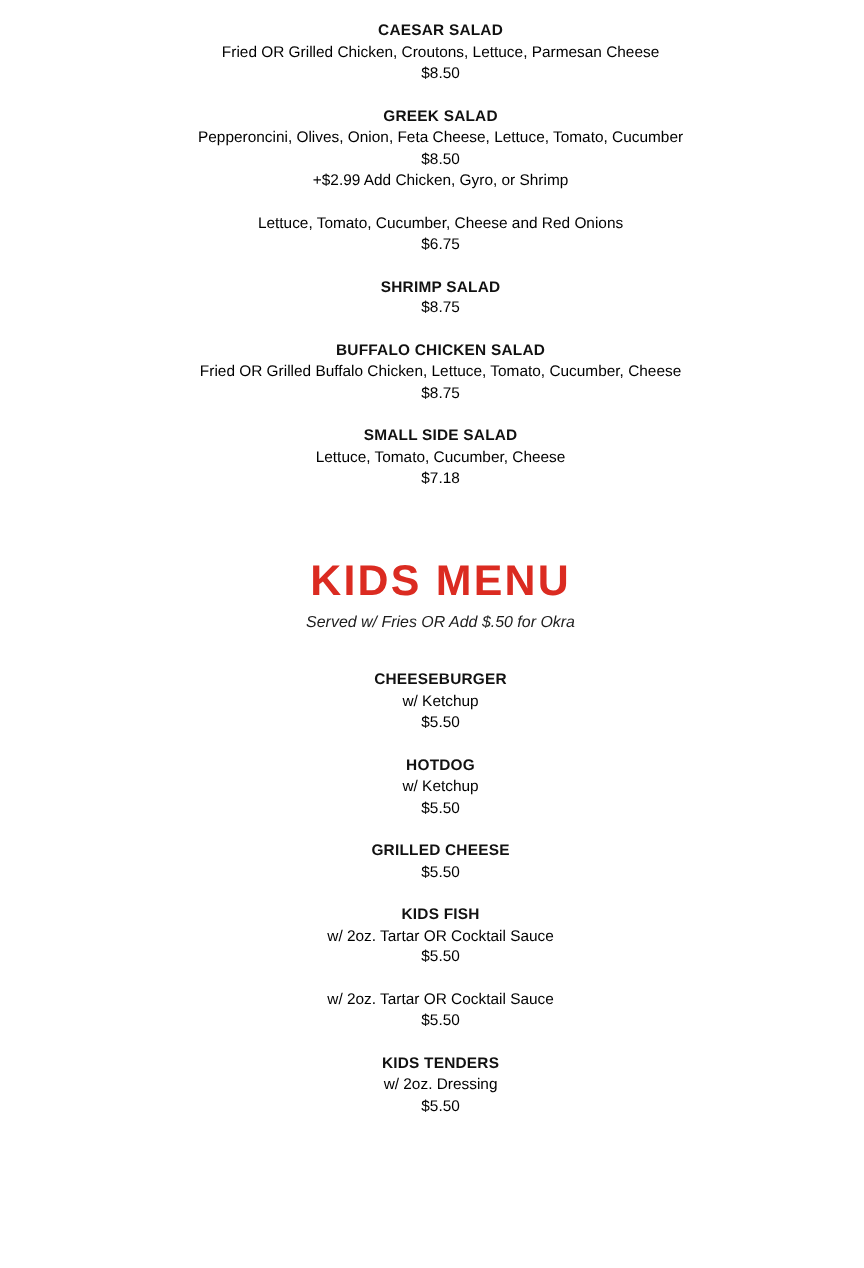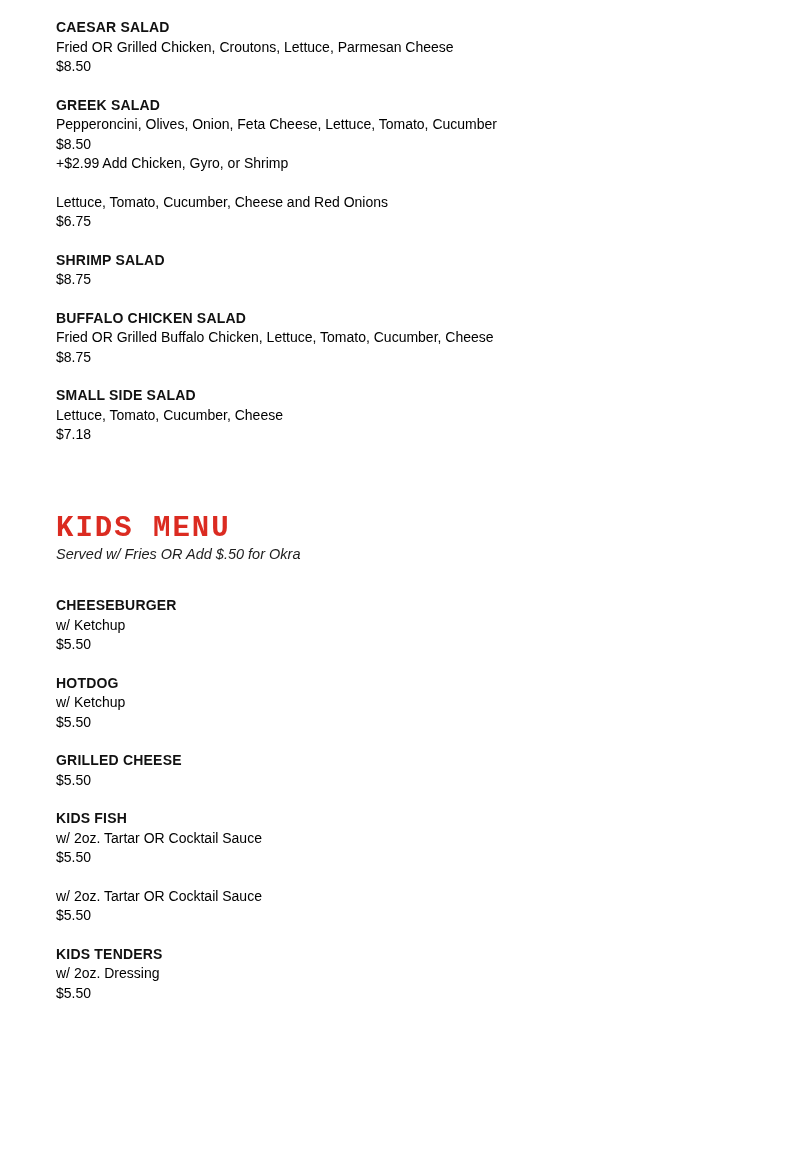--- a/index.html
+++ b/index.html
@@ -8,20 +8,21 @@
     height: 1153px;
     background: #ffffff;
     overflow: hidden;
     font-family: "Liberation Sans", sans-serif;
   }
   .menu-page {
     width: 785px;
     height: 1153px;
     padding: 18px 40px 8px 56px;
     background: #ffffff;
+    text-align: center;
   }
   .menu-item {
     margin-bottom: 19px;
   }
   .item-name {
     font-size: 14px;
     line-height: 19.5px;
     font-weight: 700;
     color: #111111;
     letter-spacing: 0.2px;
@@ -29,30 +30,30 @@
   .item-desc, .item-price, .item-note {
     font-size: 14px;
     line-height: 19.5px;
     font-weight: 400;
     color: #000000;
   }
   .kids-section {
     margin-top: 68px;
   }
   .kids-title {
-    font-family: Liberation Mono, monospace;
+    font-family: Liberation Sans, sans-serif;
     font-weight: 900;
-    font-size: 29px;
+    font-size: 39px;
     line-height: 32px;
     letter-spacing: 2px;
     color: #db2b21;
     text-transform: uppercase;
   }
   .kids-subtitle {
-    margin-top: 0;
+    margin-top: 12px;
     font-size: 14.5px;
     line-height: 19.5px;
     font-style: italic;
     color: #1d1d1d;
     margin-bottom: 32px;
   }
 </style>
 </head>
 <body>
 

